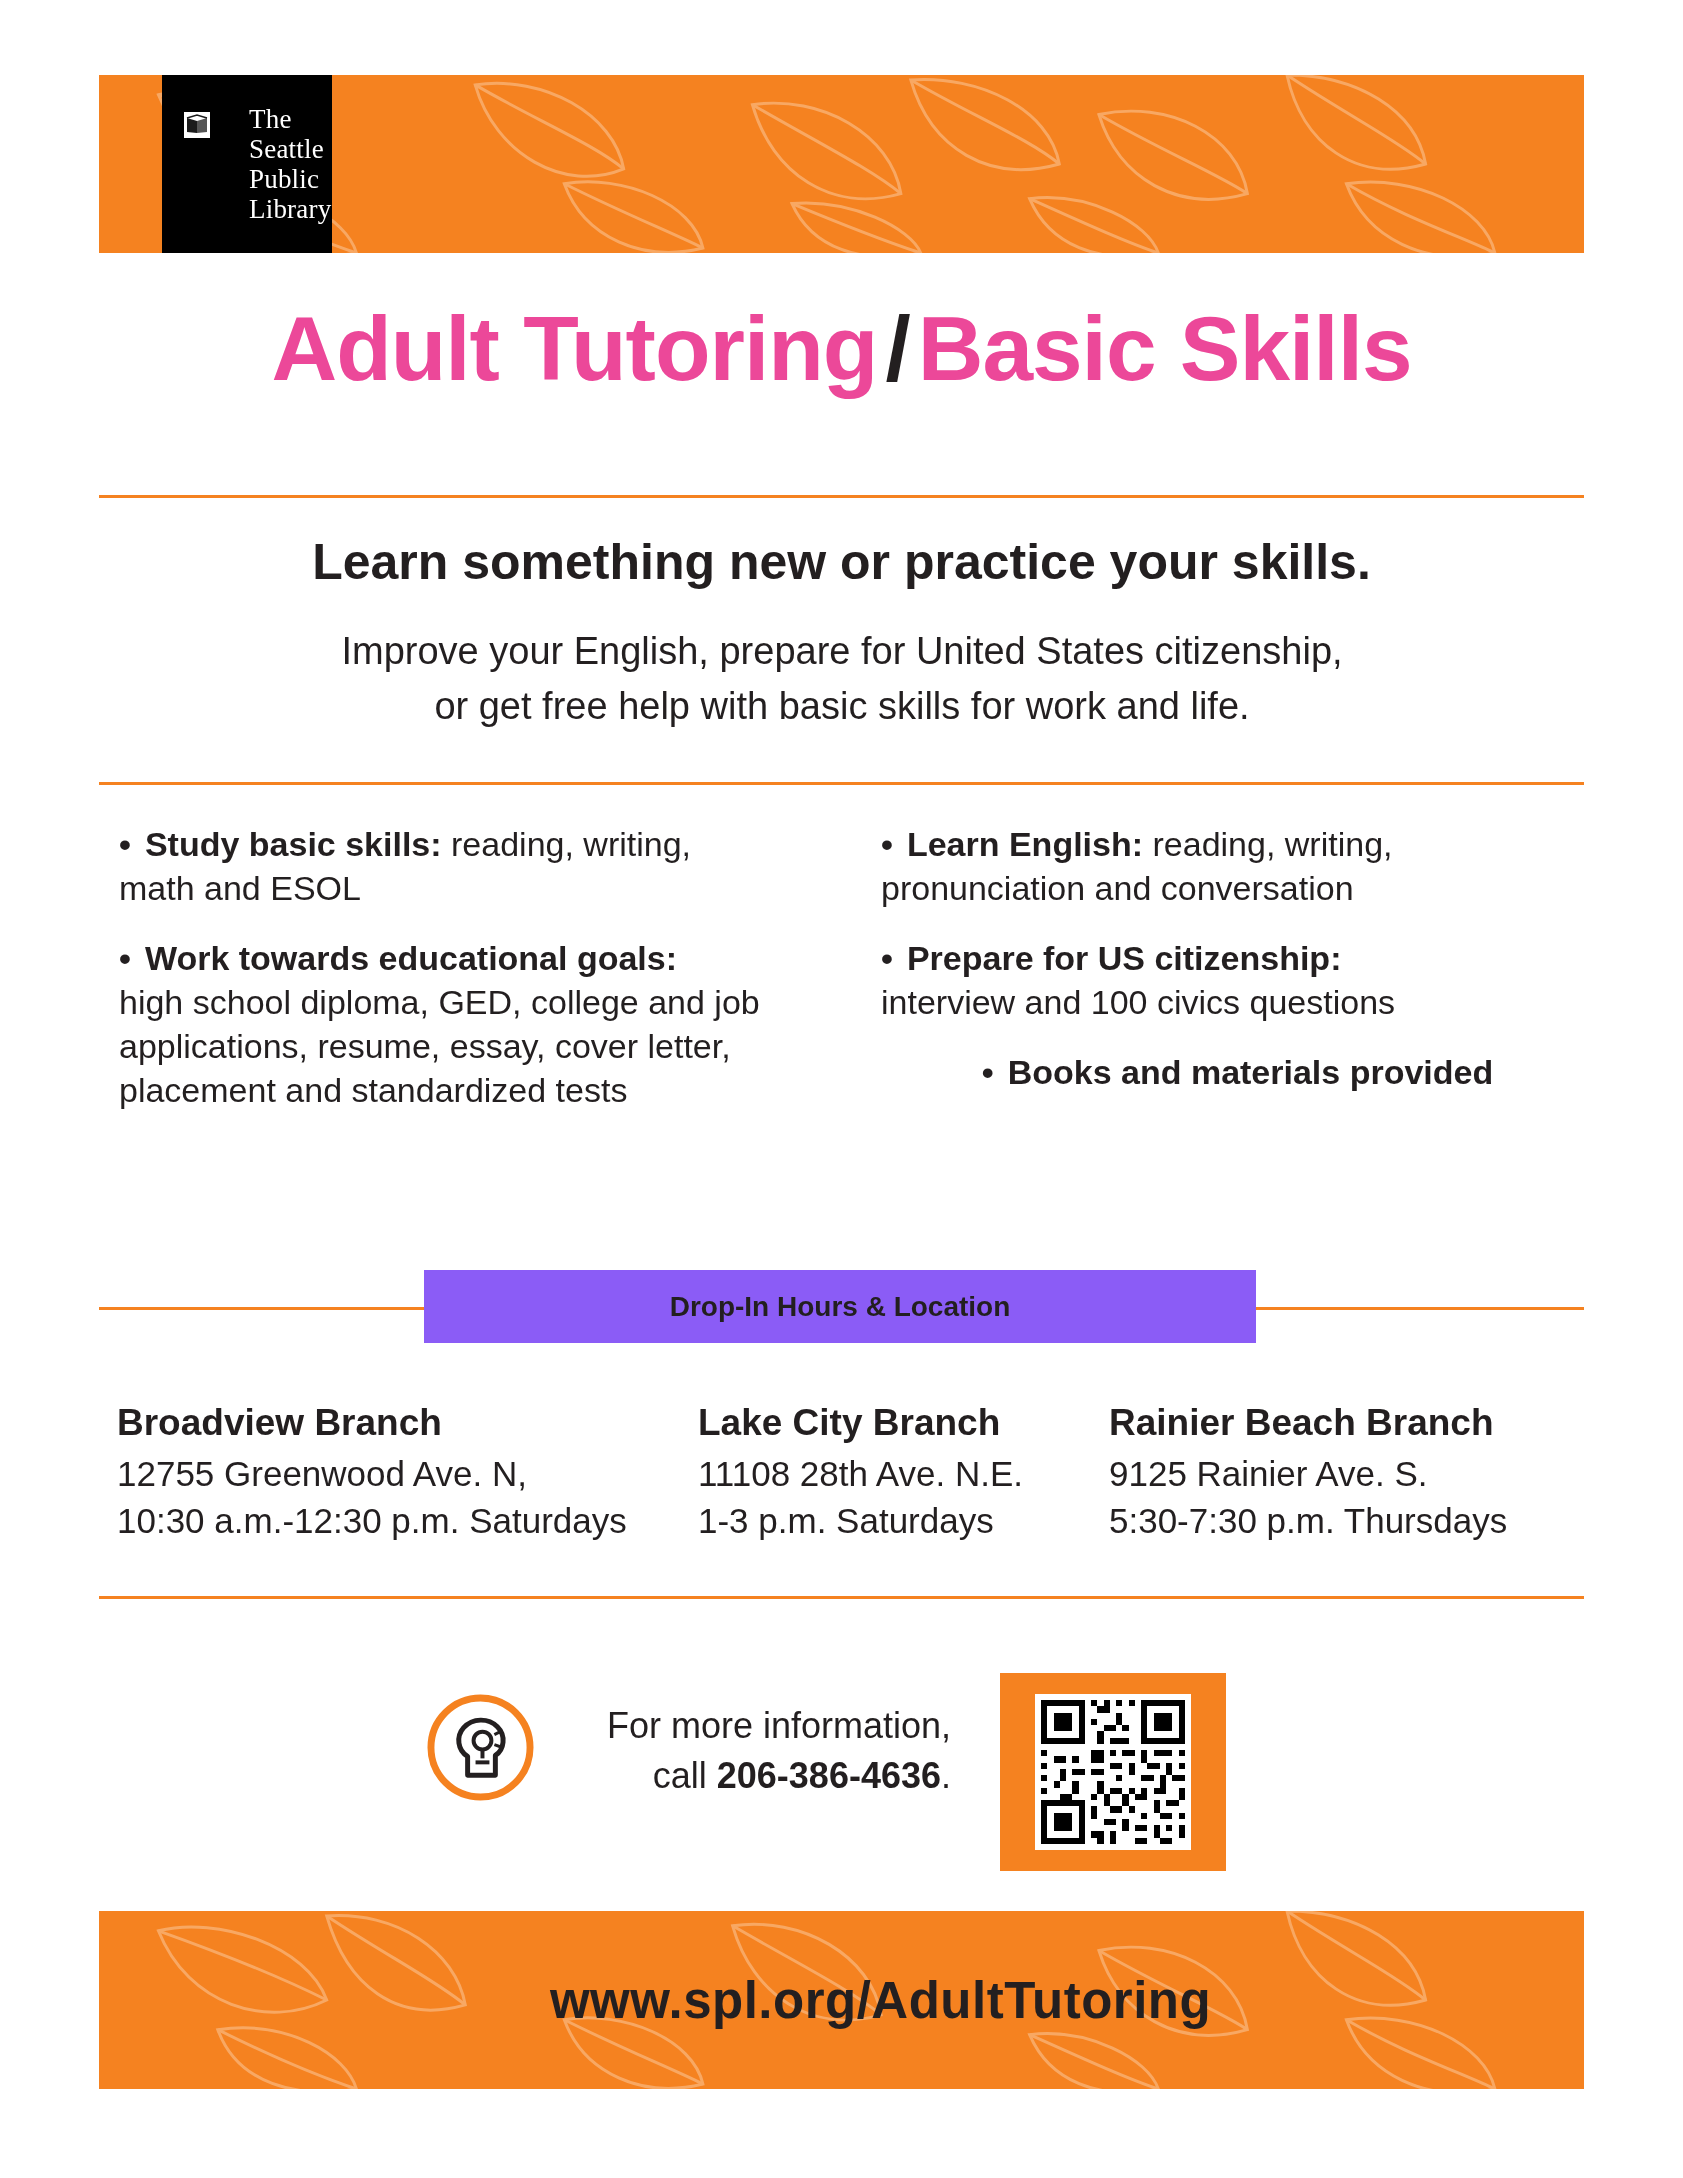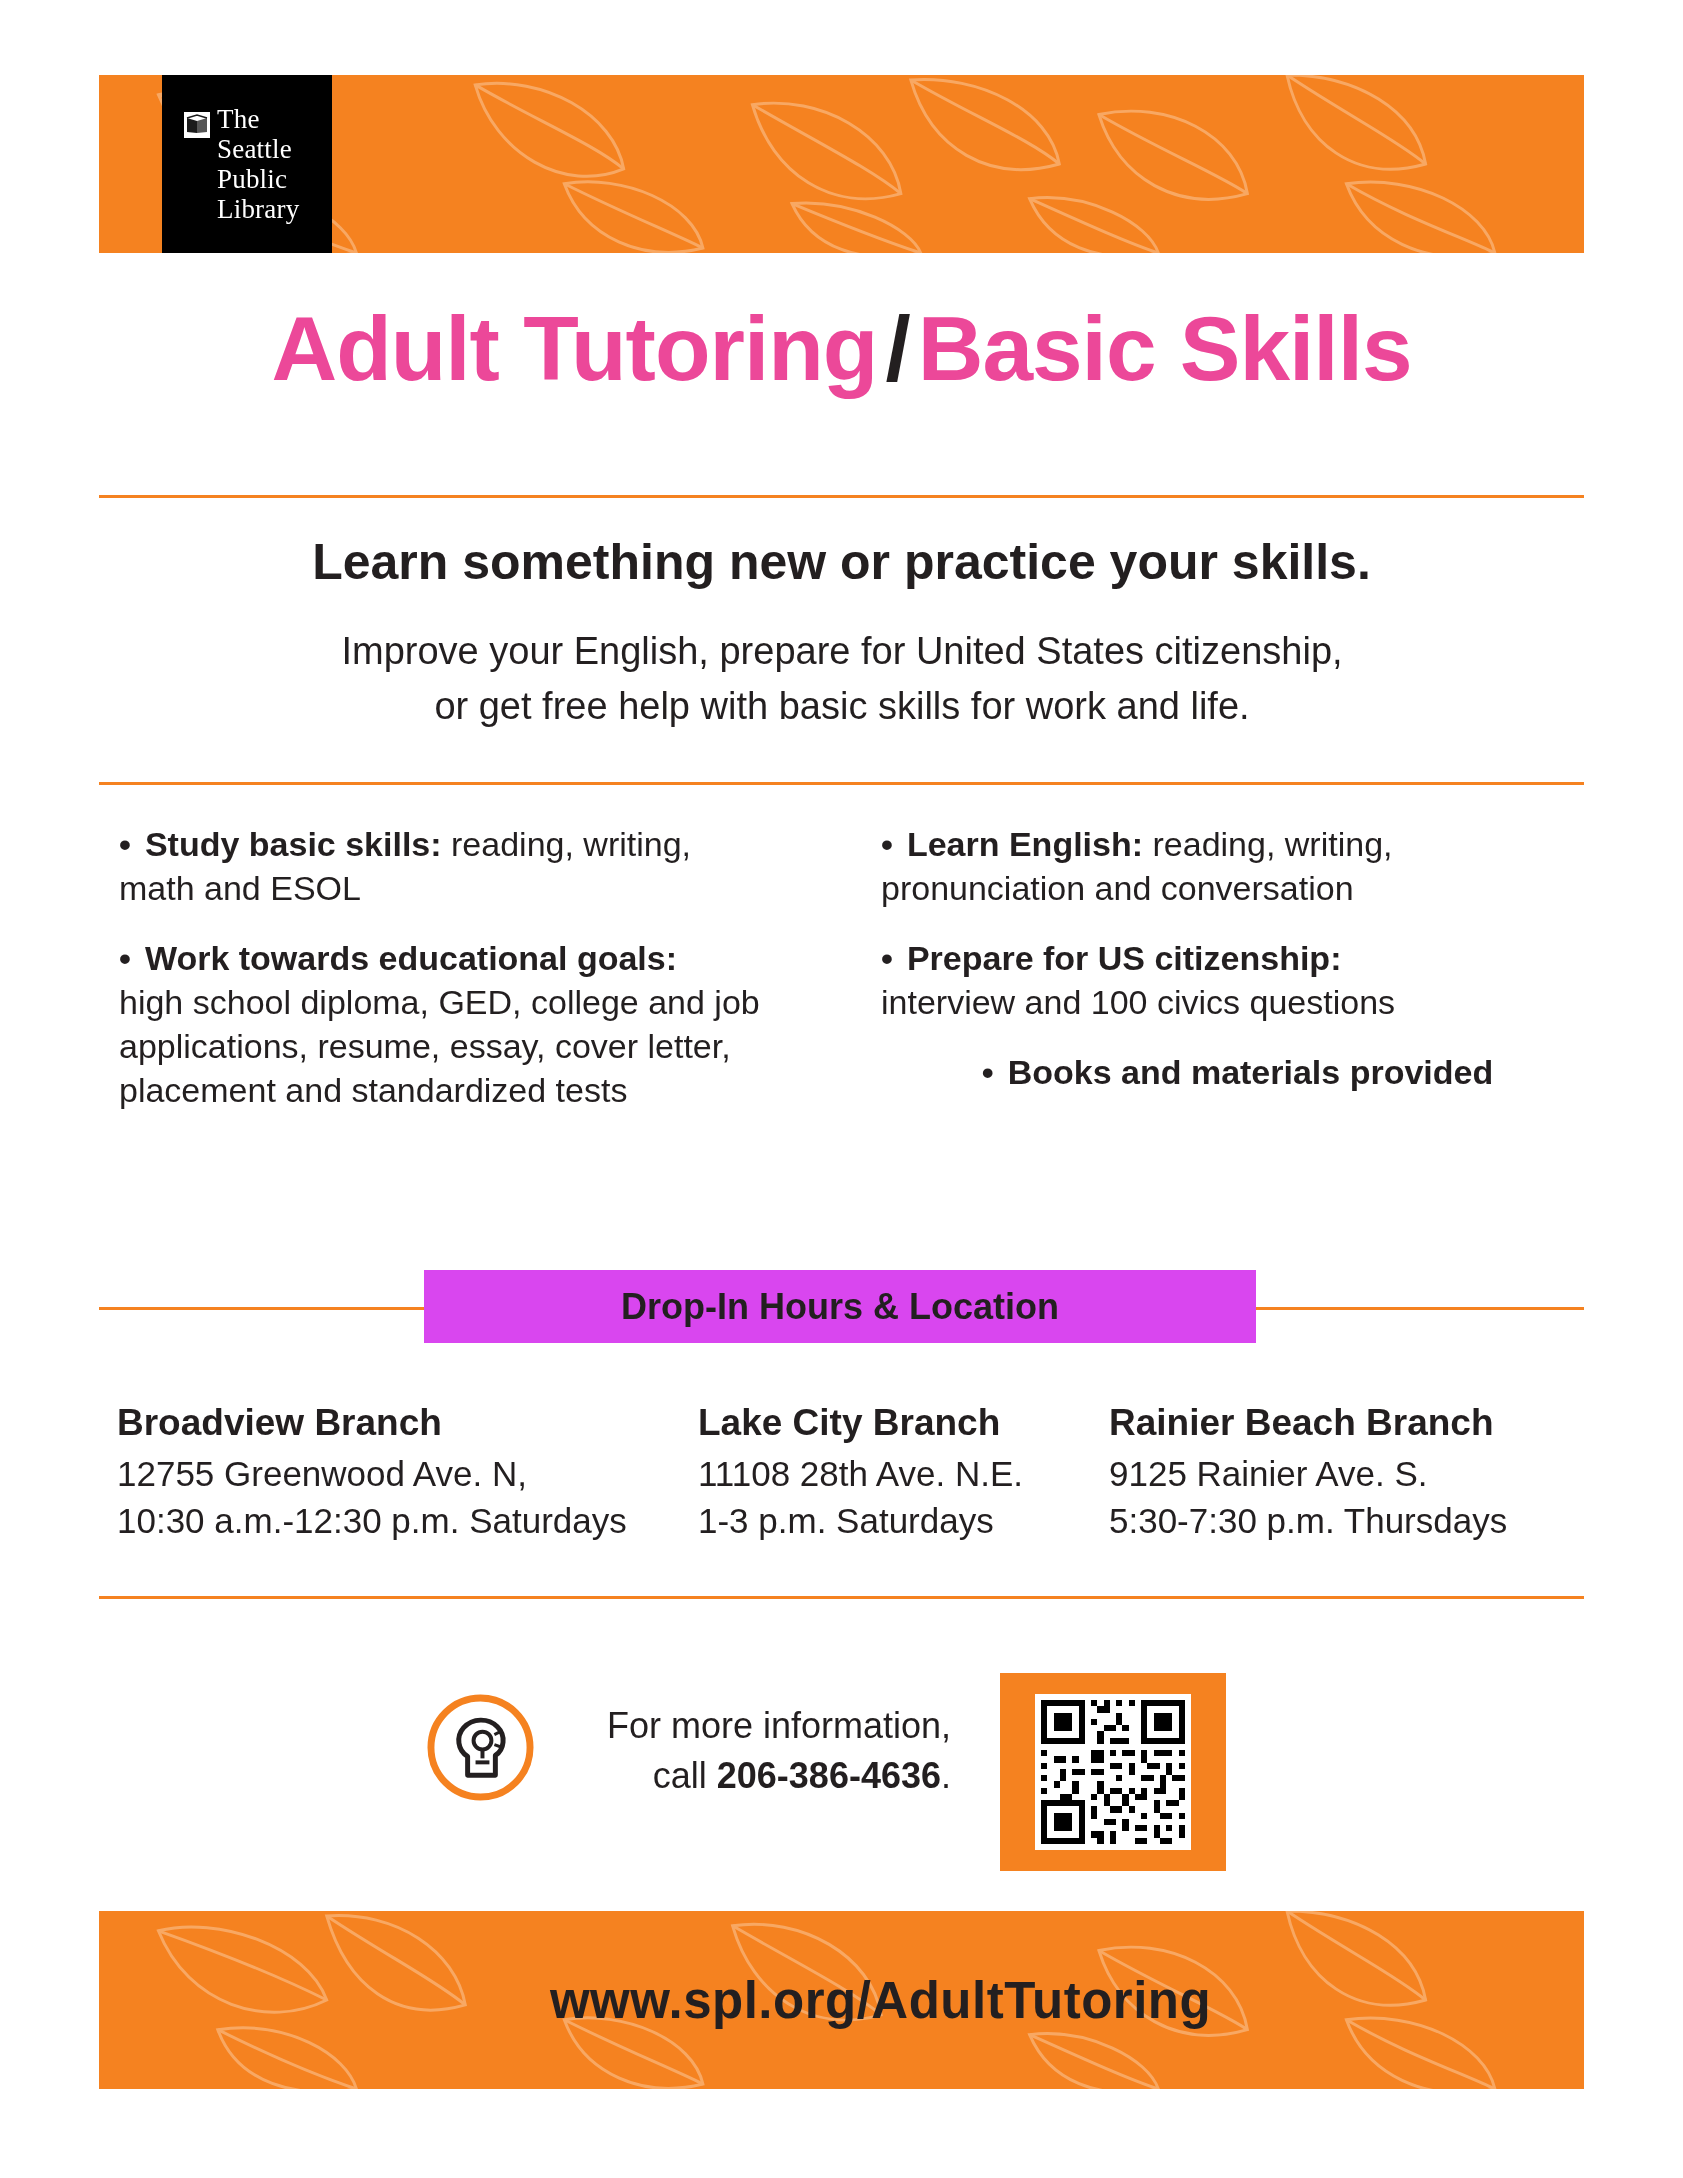--- a/index.html
+++ b/index.html
@@ -49,20 +49,21 @@
     background: #000000;
     color: #ffffff;
     display: flex;
     align-items: center;
     justify-content: flex-start;
   }
   .logo-inner {
     display: flex;
     align-items: flex-start;
     padding-left: 22px;
+    gap: 32px;
   }
   .logo-mark {
     width: 26px;
     height: 26px;
     margin-right: 7px;
     margin-top: 8px;
     flex: none;
   }
   .logo-words {
     font-family: "Liberation Serif", serif;
@@ -159,23 +160,23 @@
     width: 1485px;
     height: 3px;
     background: #F58220;
   }
   .banner {
     position: absolute;
     left: 424px;
     top: 1270px;
     width: 832px;
     height: 73px;
-    background: #d946ef;
+    background: #8b5cf6;
     color: #231f20;
-    font-size: 36px;
+    font-size: 28px;
     font-weight: bold;
     display: flex;
     align-items: center;
     justify-content: center;
   }
 
   
   .locations {
     position: absolute;
     left: 99px;

